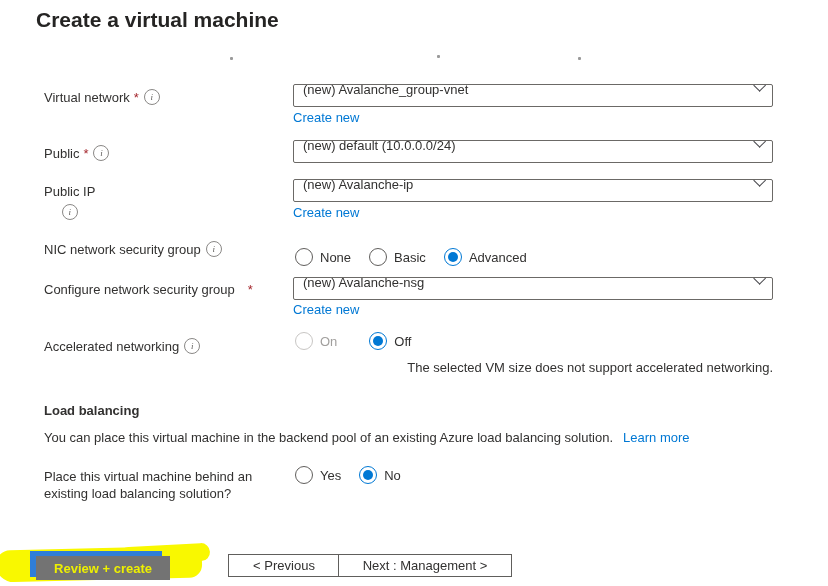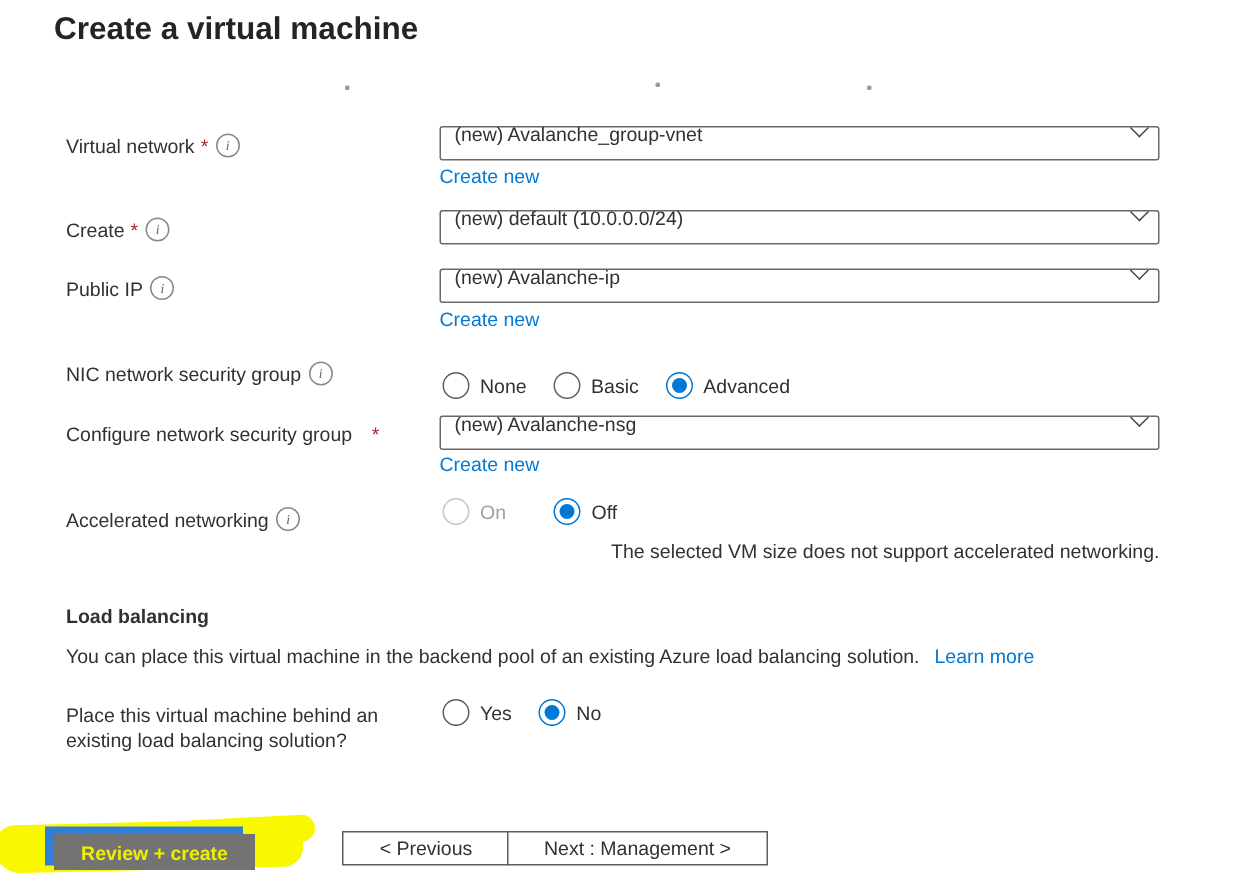--- a/index.html
+++ b/index.html
@@ -87,32 +87,32 @@
         <span>i</span>
       </span>
   </div>
   <div class="select" style="top:84px;">
     <span class="val">(new) Avalanche_group-vnet</span>
     <span class="chevron"></span>
   </div>
   <a class="link" style="left:293px;top:110px;">Create new</a>
 
   <div class="flabel" style="top:145px;">
-    <span>Create</span>
+    <span>Public</span>
     <span class="req">*</span>
     <span class="info-icon">
         <span>i</span>
       </span>
   </div>
   <div class="select" style="top:140px;">
     <span class="val">(new) default (10.0.0.0/24)</span>
     <span class="chevron"></span>
   </div>
 
-  <div class="flabel" style="top:184px;">
+  <div class="flabel" style="top:184px;flex-direction:column;">
     <span>Public IP</span>
     <span class="info-icon">
         <span>i</span>
       </span>
   </div>
   <div class="select" style="top:179px;">
     <span class="val">(new) Avalanche-ip</span>
     <span class="chevron"></span>
   </div>
   <a class="link" style="left:293px;top:205px;">Create new</a>

